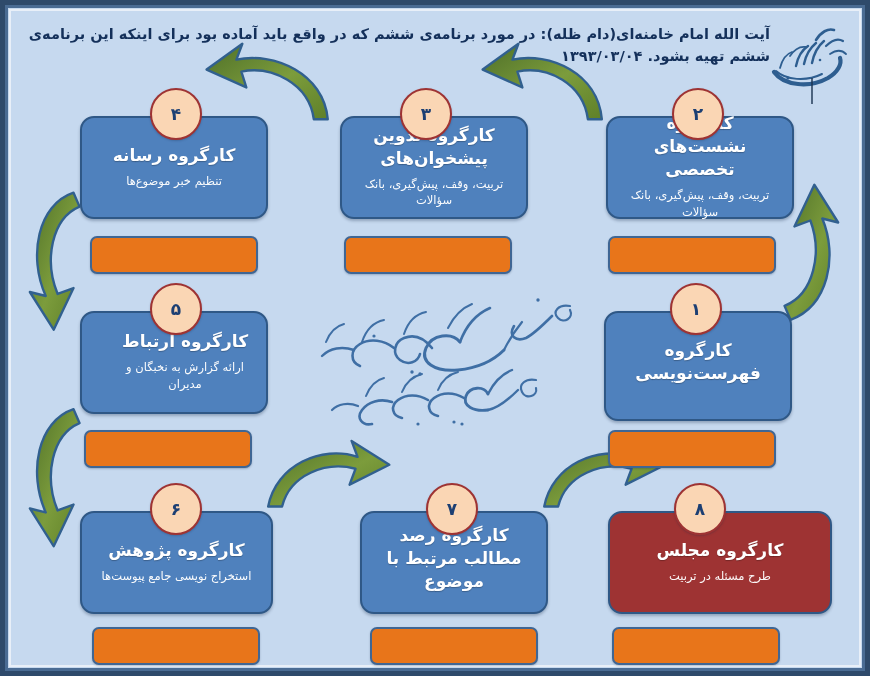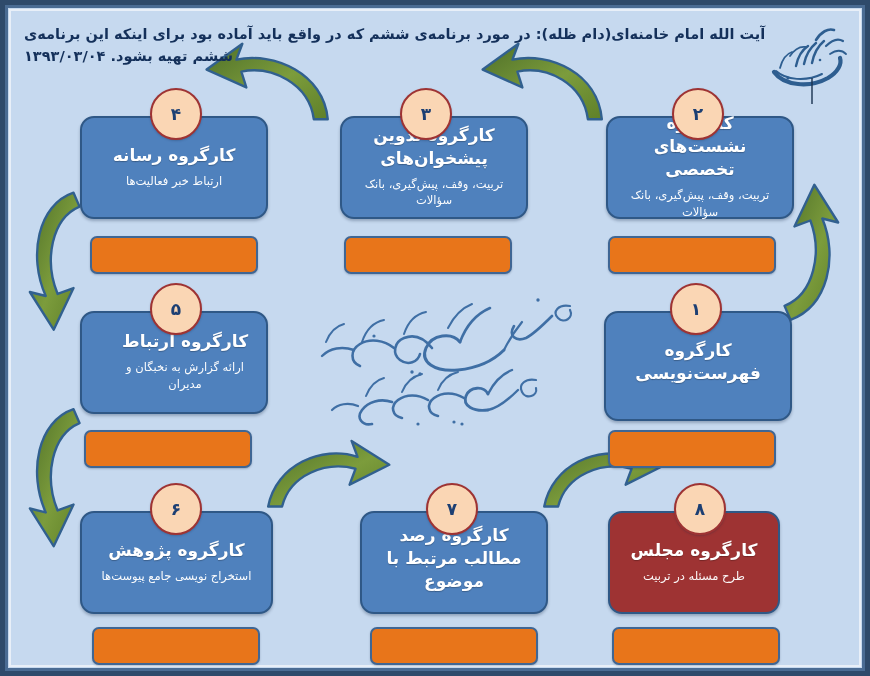--- a/index.html
+++ b/index.html
@@ -25,21 +25,21 @@
     outline-offset:-6px;
   }
   #canvas{
     position:absolute;
     inset:0;
   }
   
   #header-text{
     position:absolute;
     top:16px; right:92px; left:16px;
-    text-align:left;
+    text-align:right;
     direction:rtl;
     font-size:14.5px;
     line-height:1.5;
     color:#14305a;
     font-weight:600;
     letter-spacing:0px;
     z-index:6;
   }
   #bismillah{
     position:absolute;
@@ -202,21 +202,21 @@
         <path d="M58,120 C62,110 68,104 76,102" stroke-width="2"></path>
         <path d="M50,130 C40,126 30,128 24,134" stroke-width="2.2"></path>
         <circle cx="146" cy="146" r="1.6" fill="#3f6fa5" stroke="none"></circle>
         <circle cx="154" cy="148" r="1.6" fill="#3f6fa5" stroke="none"></circle>
         <circle cx="110" cy="148" r="1.6" fill="#3f6fa5" stroke="none"></circle>
       </g>
     </svg>
 
     <div class="node" style="left:72px;  top:108px; width:188px; height:103px;">
       <div class="title">کارگروه رسانه</div>
-      <div class="sub">ارتباط خبر فعالیت‌ها</div>
+      <div class="sub">تنظیم خبر موضوع‌ها</div>
     </div>
     <div class="badge" style="left:142px; top:80px;">
       <span>۴</span>
     </div>
     <div class="bar" style="left:82px; top:228px; width:168px;"></div>
 
     <div class="node" style="left:332px; top:108px; width:188px; height:103px;">
       <div class="title">کارگروه تدوین پیشخوان‌های</div>
       <div class="sub">تربیت، وقف، پیش‌گیری، بانک سؤالات</div>
     </div>
@@ -262,21 +262,21 @@
 
     <div class="node" style="left:352px; top:503px; width:188px; height:103px;">
       <div class="title">کارگروه رصد مطالب مرتبط با موضوع</div>
       <div class="sub"></div>
     </div>
     <div class="badge" style="left:418px; top:475px;">
       <span>۷</span>
     </div>
     <div class="bar" style="left:362px; top:619px; width:168px;"></div>
 
-    <div class="node red" style="left:600px; top:503px; width:172px; height:103px;">
+    <div class="node red" style="left:600px; top:503px; width:224px; height:103px;">
       <div class="title">کارگروه مجلس</div>
       <div class="sub">طرح مسئله در تربیت</div>
     </div>
     <div class="badge" style="left:666px; top:475px;">
       <span>۸</span>
     </div>
     <div class="bar" style="left:604px; top:619px; width:168px;"></div>
 
   </div>
 </div>

